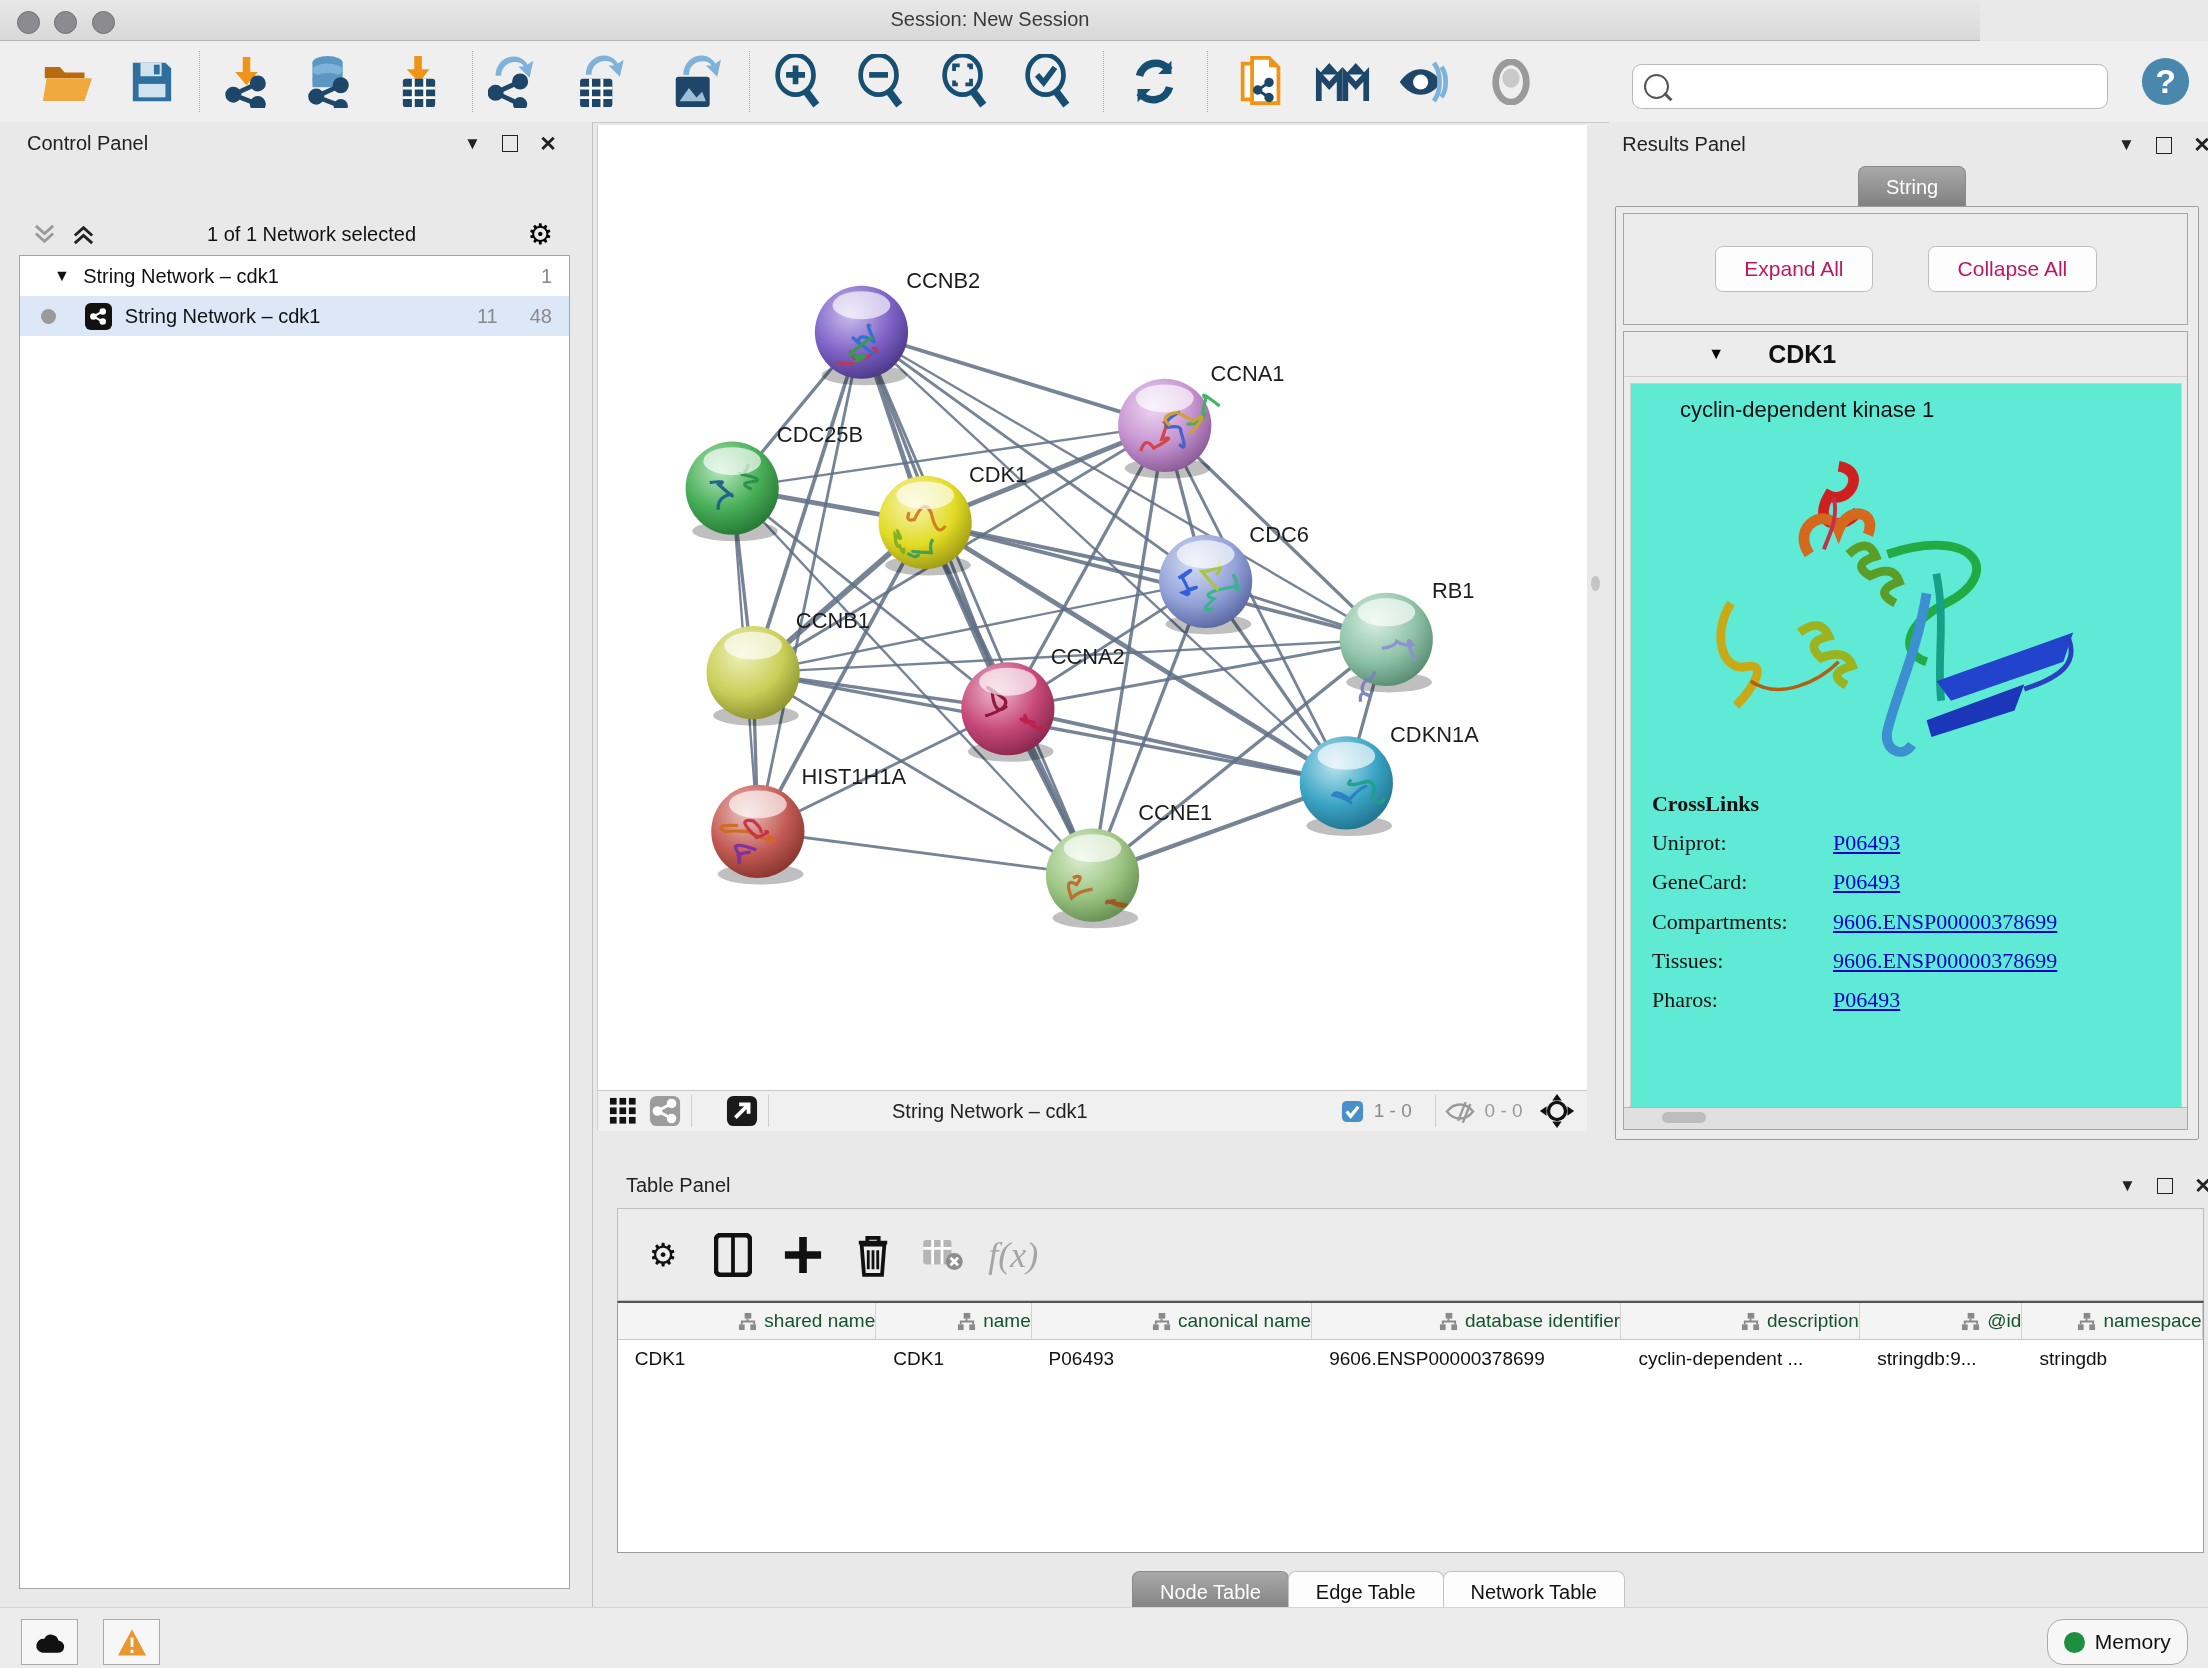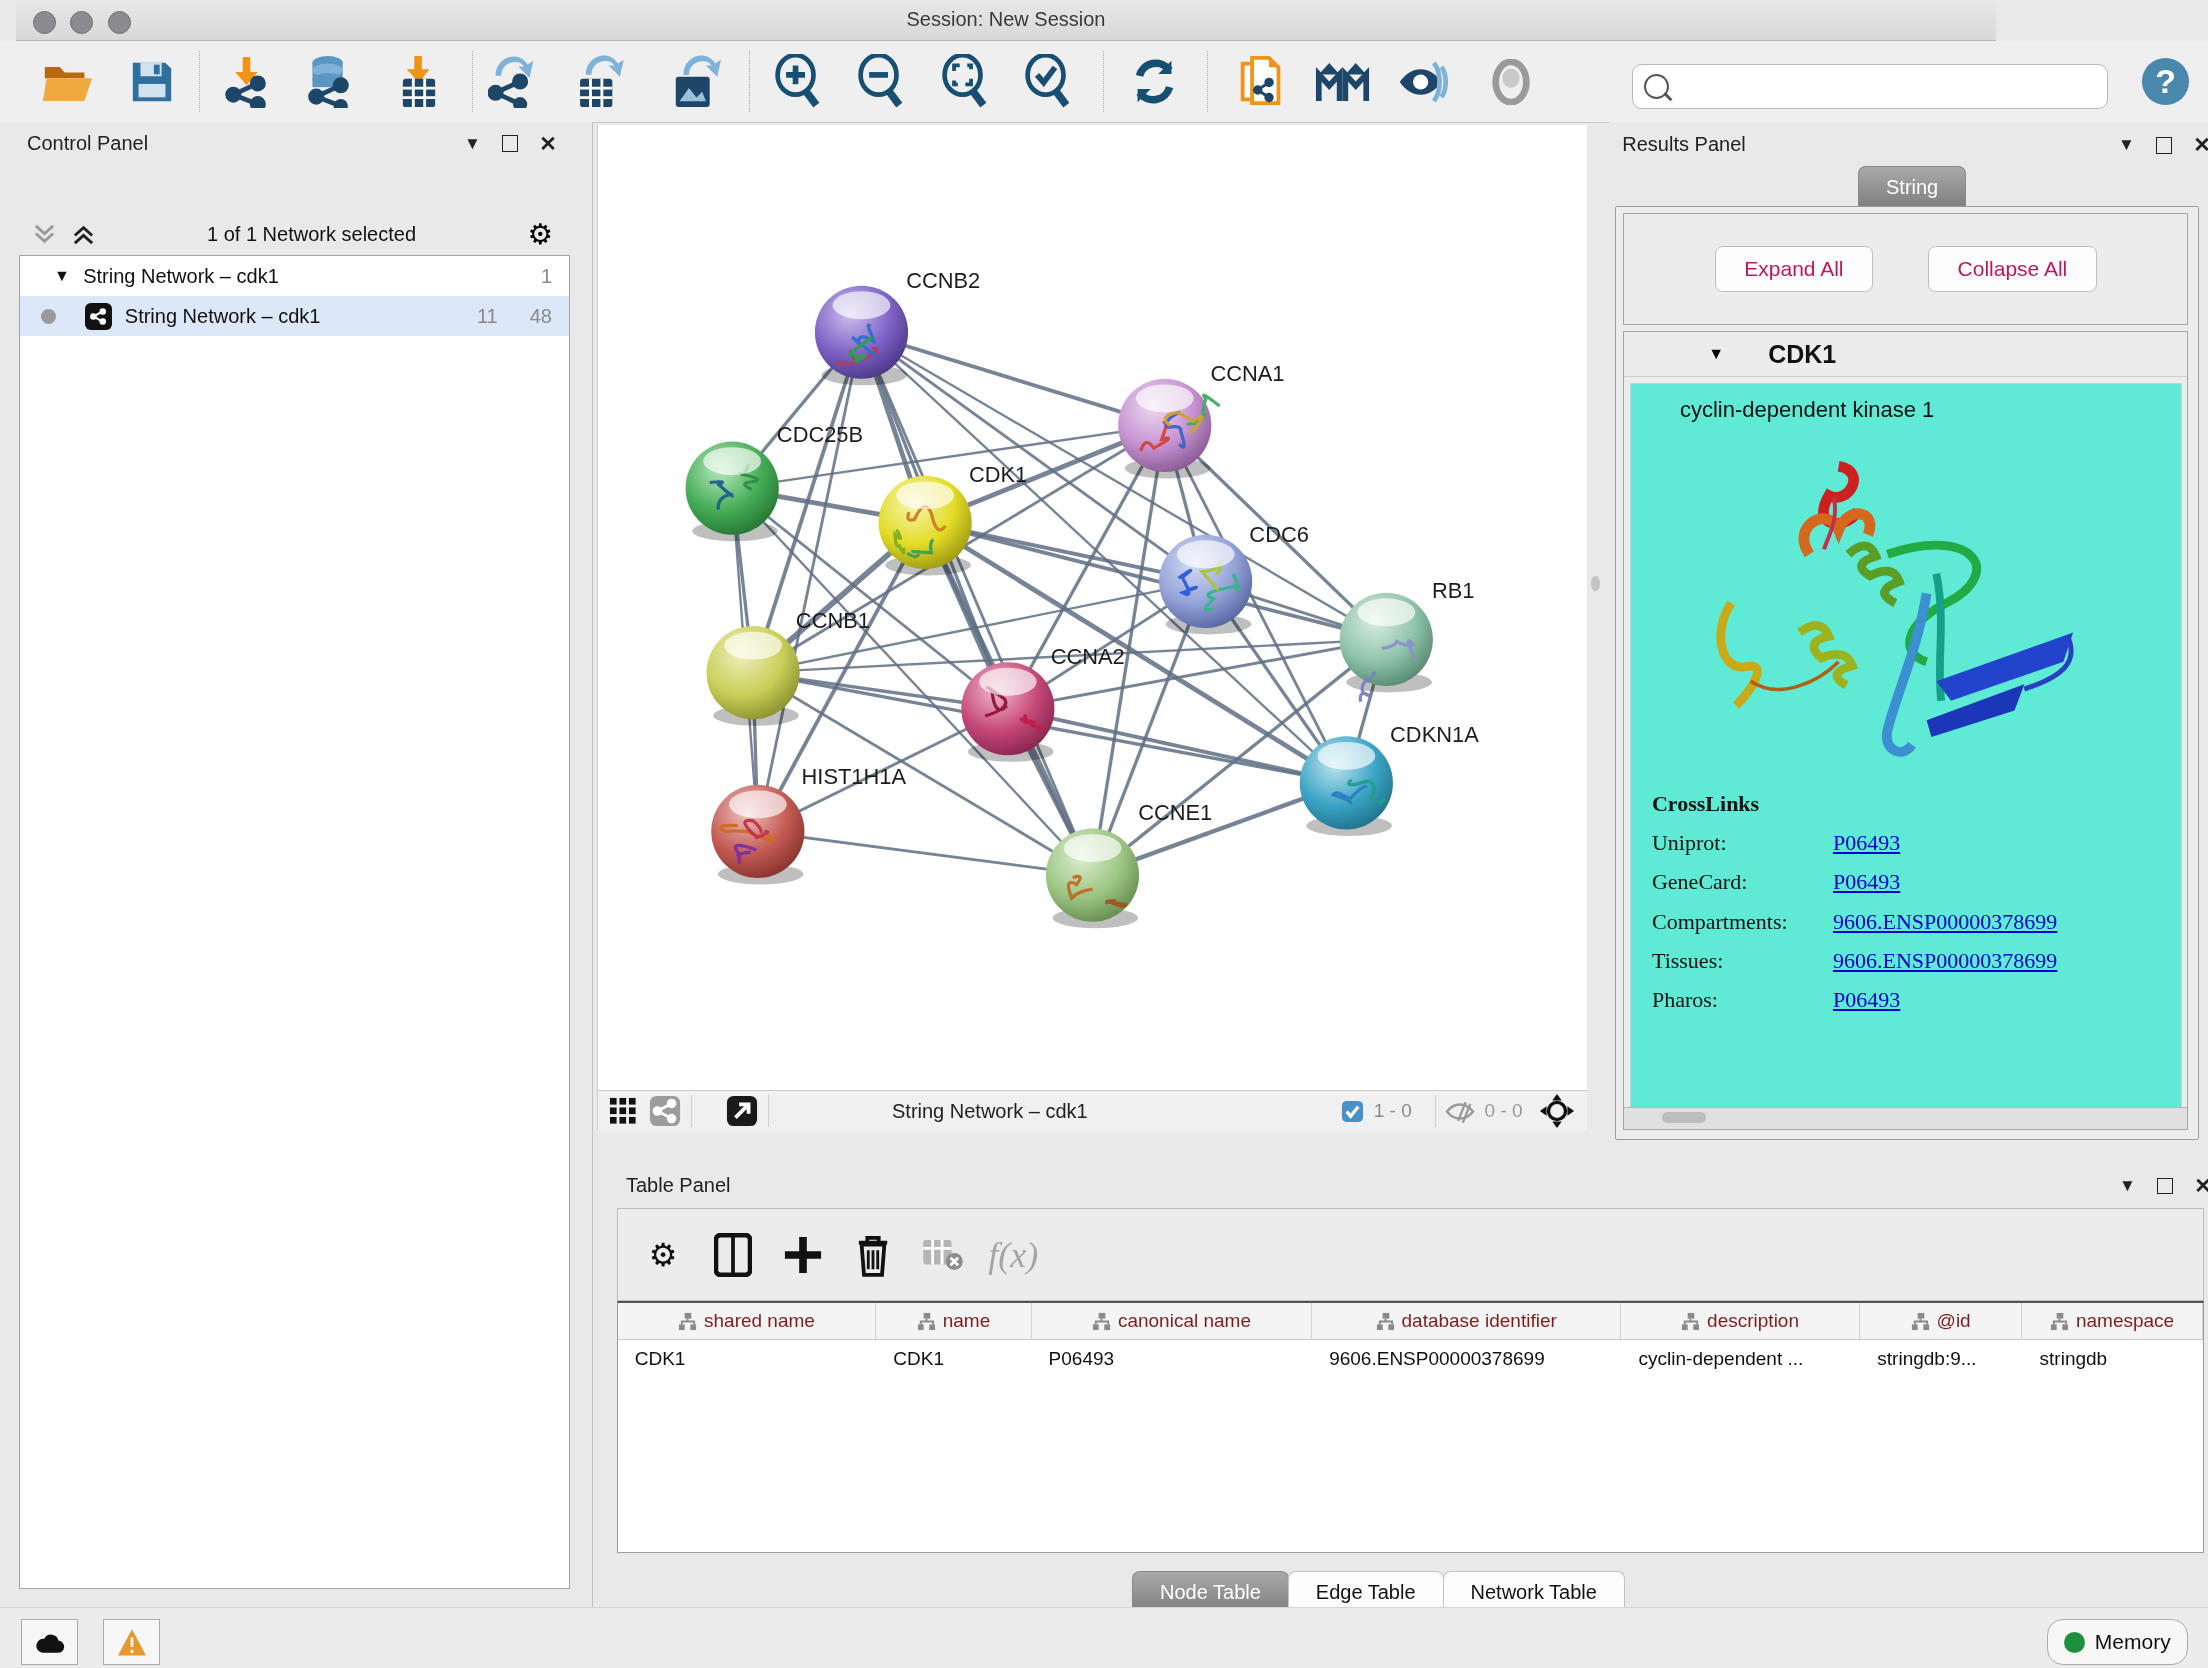--- a/index.html
+++ b/index.html
@@ -1,19 +1,19 @@
 <!DOCTYPE html>
 <html style="font-size:15px"><head>
 <meta charset="utf-8">
 <style>
   html,body{margin:0;padding:0;background:#e9e9e9;font-family:"Liberation Sans",sans-serif;}
   #app{position:relative;width:2208px;height:1668px;background:#e9e9e9;overflow:hidden;}
   .abs{position:absolute;}
   
-  #titlebar{left:16px;top:0;width:1980px;height:40px;background:linear-gradient(#e8e8e8,#d8d8d8);border-bottom:1px solid #b6b6b6;}
+  #titlebar{left:0;top:0;width:1980px;height:40px;background:linear-gradient(#e8e8e8,#d8d8d8);border-bottom:1px solid #b6b6b6;}
   .tl-circle{position:absolute;top:10.5px;width:21px;height:21px;border-radius:50%;background:#8b8b90;border:1px solid #6f6f74;}
   #win-title{position:absolute;top:7.6px;left:0;width:100%;text-align:center;font-size:20px;color:#3a3a3a;}
   
   #toolbar{left:0;top:41px;width:2208px;height:81px;background:#efefef;border-bottom:1px solid #c9c9c9;}
   .tbi{position:absolute;top:13.3px;width:55px;height:55px;display:flex;align-items:center;justify-content:center;cursor:pointer;}
   .tbsep{position:absolute;top:9.5px;width:0;height:61px;border-left:1.9px dotted #a9a9a9;}
   #search-box{position:absolute;left:1632px;top:23px;width:474px;height:43px;background:#fff;border:1.9px solid #b9b9b9;border-radius:9.5px;display:flex;align-items:center;}
   #search-box input{border:none;outline:none;font-size:19px;flex:1;background:transparent;}
   .mag-glyph{width:21px;height:21px;border:2.9px solid #555;border-radius:50%;margin:0 7.6px 0 11.4px;position:relative;}
   .mag-glyph:after{content:"";position:absolute;left:17px;top:19px;width:9.5px;height:2.9px;background:#555;transform:rotate(45deg);}
@@ -43,21 +43,21 @@
   #crosslinks{font-family:"Liberation Serif",serif;font-size:22px;color:#111;}
   #crosslinks a{color:#0000cc;text-decoration:underline;}
   .cl-row{display:flex;margin:13.3px 0;}
   .cl-label{width:181px;}
   
   #table-panel{left:611px;top:1153px;width:1598px;height:455px;background:#e9e9e9;}
   #tp-toolbar{position:absolute;left:5.7px;top:55px;width:1585px;height:91px;background:#ececec;border:1px solid #bdbdbd;display:flex;align-items:center;}
   .tpi{width:49px;height:49px;margin-left:21px;display:flex;align-items:center;justify-content:center;font-size:32px;color:#111;cursor:pointer;}
   #tp-table{position:absolute;left:5.7px;top:148px;width:1585px;height:249px;background:#fff;border:1px solid #9c9c9c;border-top:2.9px solid #555;overflow:hidden;}
   #tp-header{display:flex;background:#f4f4f4;border-bottom:1px solid #c9c9c9;height:36px;}
-  .th{display:flex;align-items:center;justify-content:center;font-size:19px;color:#7f1d1d;border-right:1px solid #d2d2d2;gap:7px;}
+  .th{display:flex;align-items:center;justify-content:flex-end;font-size:19px;color:#14532d;border-right:1px solid #d2d2d2;gap:7px;}
   .td{font-size:19px;color:#111;padding:7.6px 3.8px 0 17px;box-sizing:border-box;}
   #tp-row{display:flex;height:38px;}
   .bottom-tabs{position:absolute;left:521px;top:418px;display:flex;}
   
   #statusbar{left:0;top:1607px;width:2208px;height:61px;background:#ececec;border-top:1px solid #d5d5d5;}
   .sb-btn{position:absolute;top:11.4px;height:44px;background:#f7f7f7;border:1.9px solid #ababab;display:flex;align-items:center;justify-content:center;cursor:pointer;}
   #memory-btn{left:2047px;width:139px;font-size:21px;color:#111;gap:9.5px;border-radius:16px;}
   .green-dot{width:21px;height:21px;border-radius:50%;background:#1e8f3e;}
   .handle-dot{position:absolute;background:#c4c4c4;border-radius:50%;}
   svg text{font-family:"Liberation Sans",sans-serif;}

